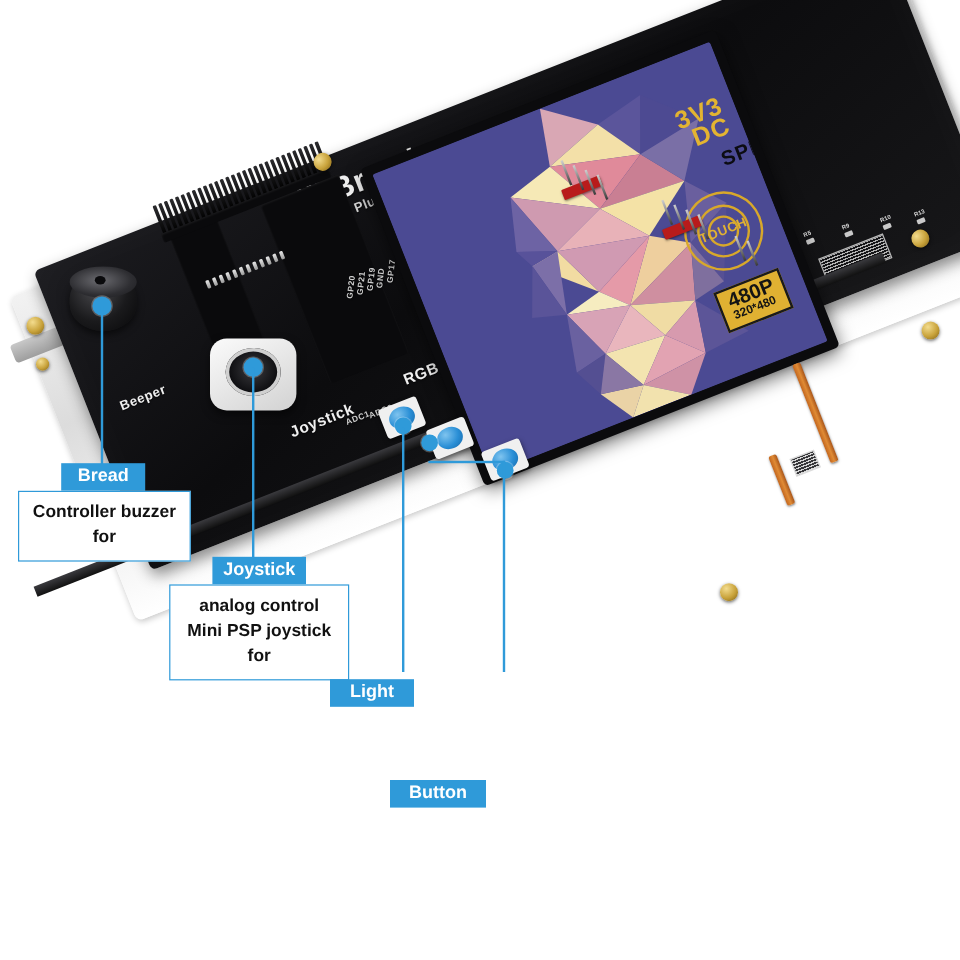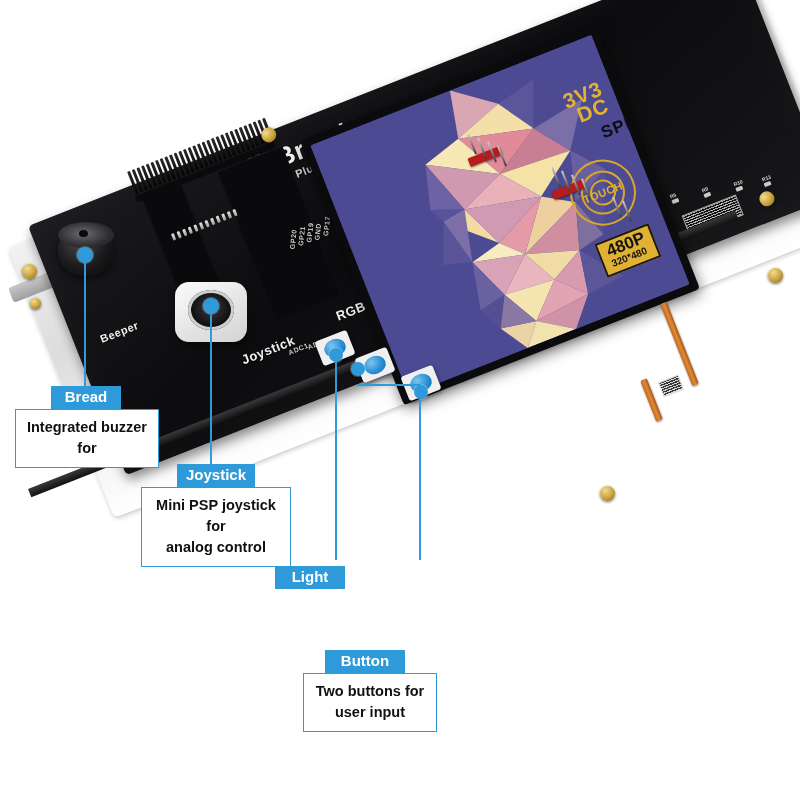--- a/index.html
+++ b/index.html
@@ -395,37 +395,33 @@
 
     <div class="dot sm" style="left:351px;top:362px;"></div>
     <div class="dot sm" style="left:414px;top:385px;"></div>
     <div class="lead" style="left:357px;top:384px;width:64px;height:2px;"></div>
     <div class="lead" style="left:419px;top:384px;width:2px;height:270px;"></div>
   </div>
 
   <div class="callout" style="left:15px;top:386px;width:144px;">
     <div class="tab" style="width:70px;margin-left:36px;">Bread</div>
     <div class="body">
-      <span>Integrated buzzer for</span>
+      <span>Controller buzzer for</span>
     </div>
   </div>
 
   <div class="callout" style="left:141px;top:464px;width:150px;">
     <div class="tab" style="width:78px;margin-left:36px;">Joystick</div>
     <div class="body">
+      <span>analog control</span>
       <span>Mini PSP joystick for</span>
-      <span>analog control</span>
     </div>
   </div>
 
   <div class="callout" style="left:259px;top:566px;width:102px;">
     <div class="tab" style="width:70px;margin-left:16px;">Light</div>
   </div>
 
   <div class="callout" style="left:303px;top:650px;width:134px;">
     <div class="tab" style="width:80px;margin-left:22px;">Button</div>
-    <div class="body">
-      <span>Two buttons for</span>
-      <span>user input</span>
-    </div>
   </div>
 
 </div>
 
 </body></html>

